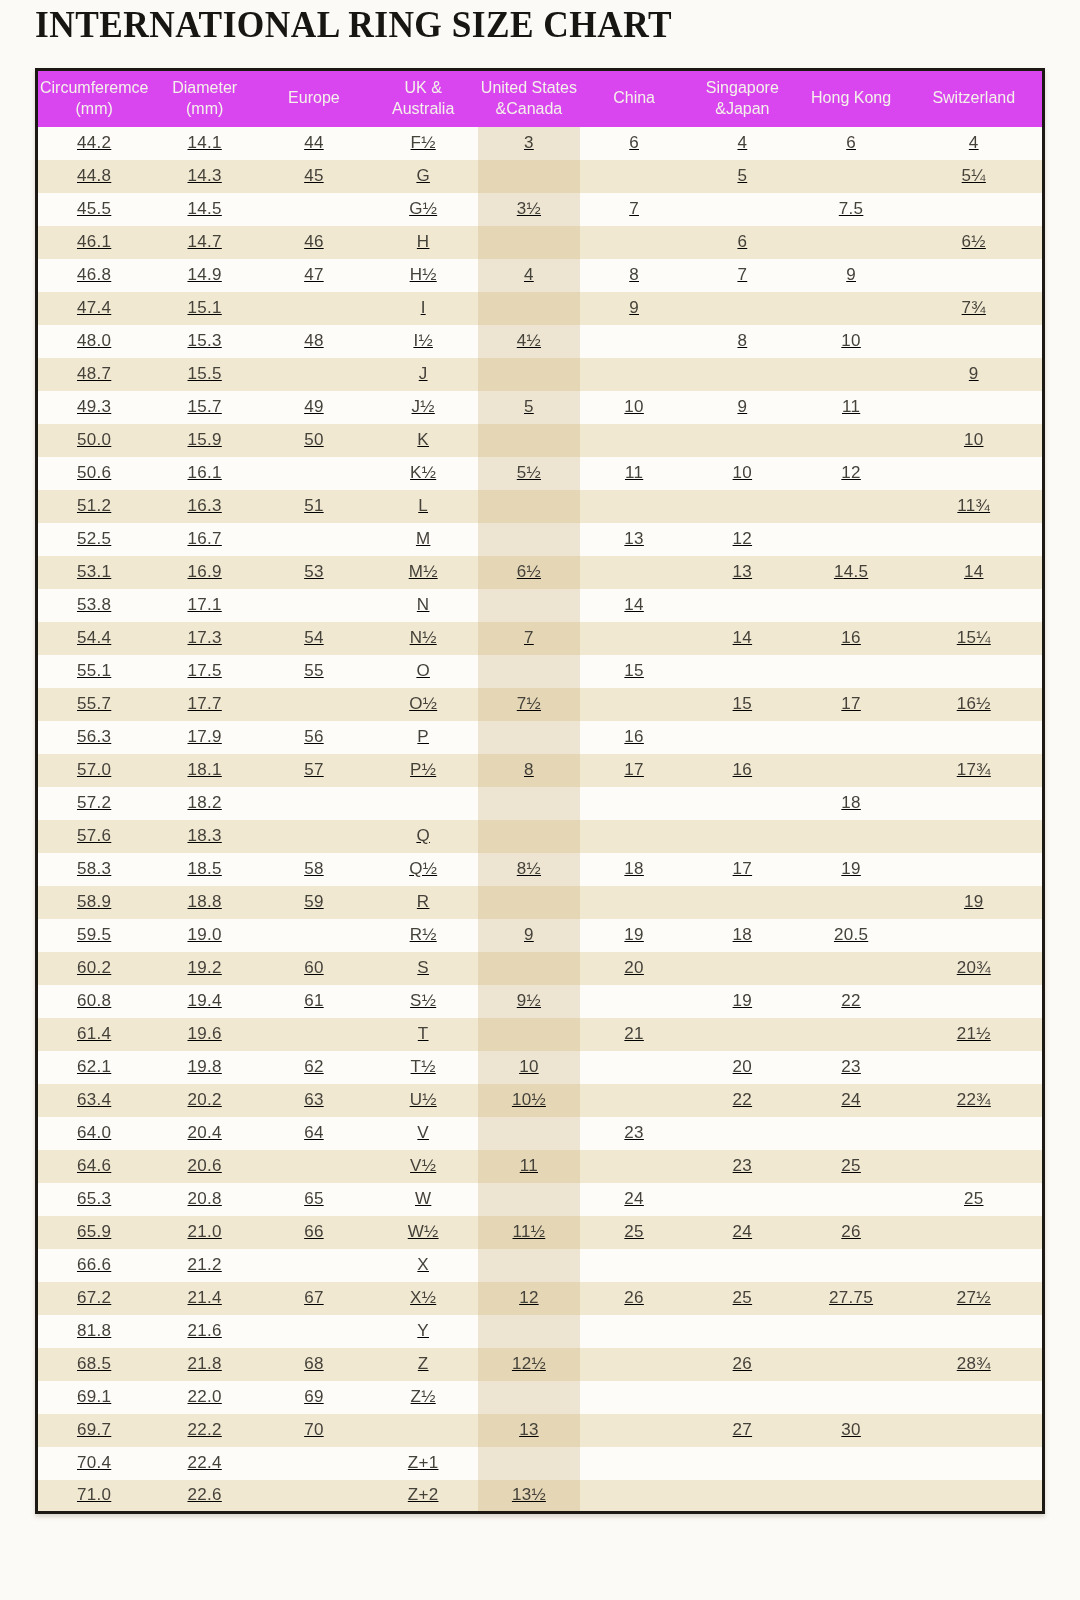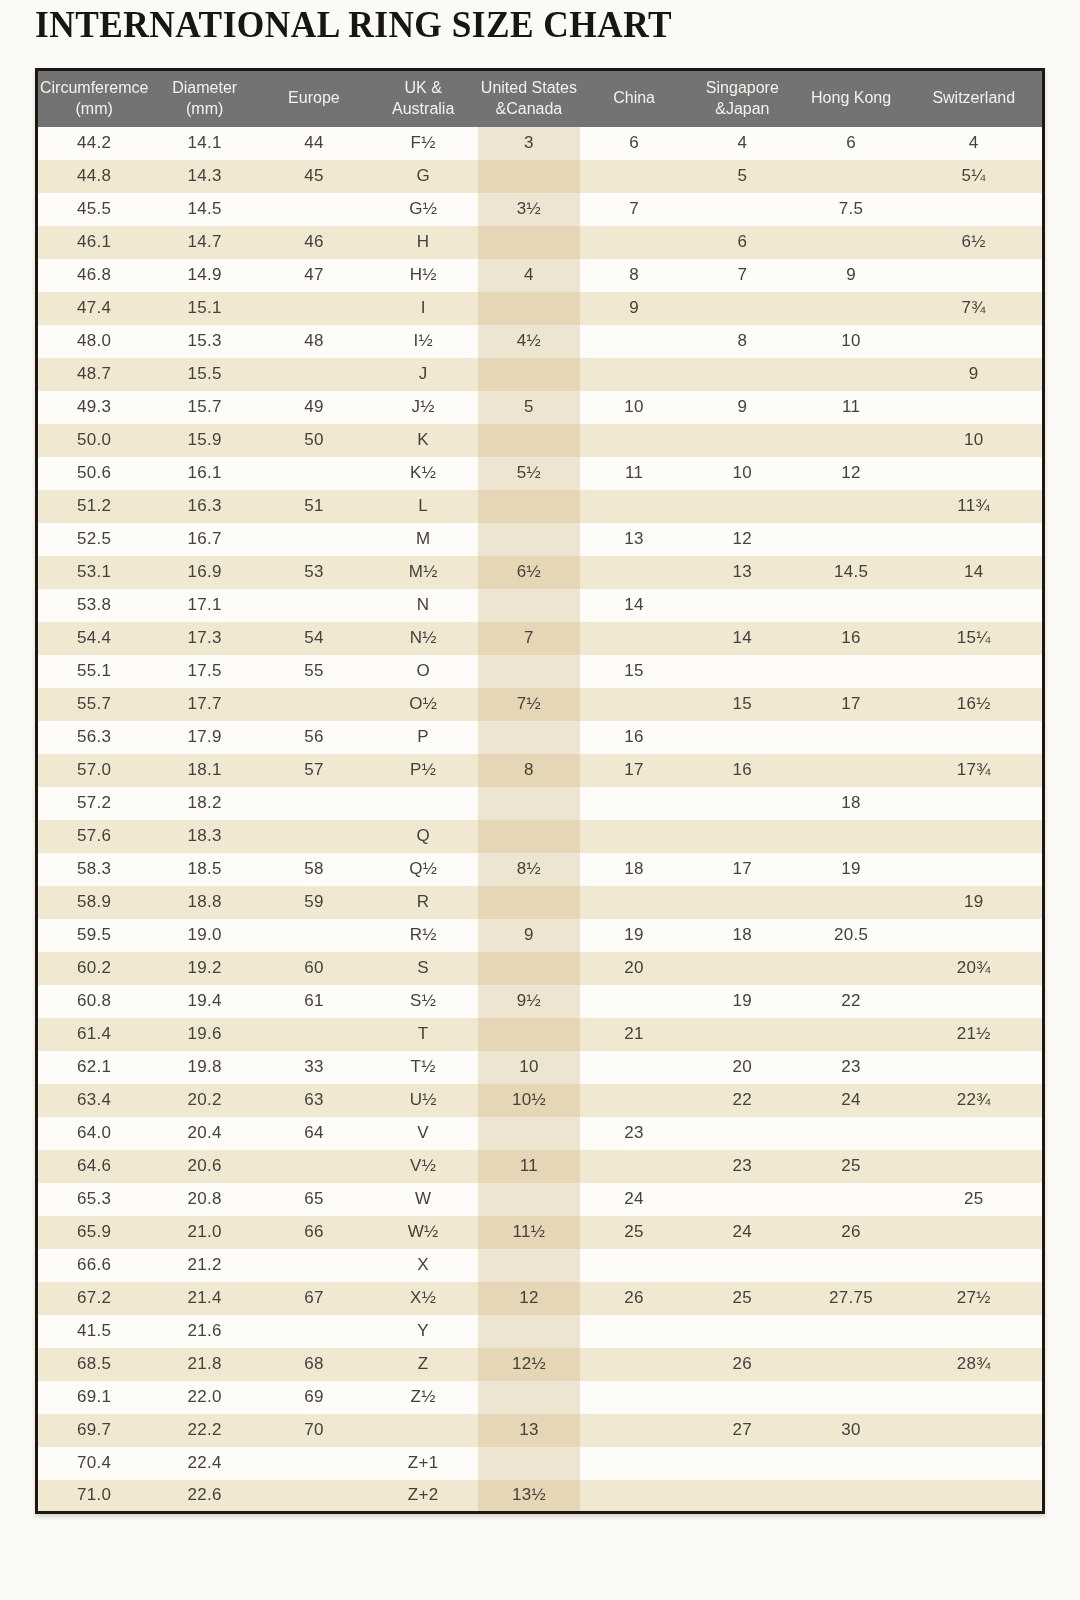--- a/index.html
+++ b/index.html
@@ -34,34 +34,35 @@
     position: absolute;
     left: 35px;
     top: 68px;
     width: 1010px;
     border-collapse: collapse;
     border: 3px solid #1c1914;
     table-layout: fixed;
     box-shadow: 0 3px 4px rgba(120,110,90,0.25);
   }
   thead tr {
-    background: #737373;
+    background: #d946ef;
     height: 57px;
   }
   thead th {
     color: #f4f1ea;
     font-weight: normal;
     font-size: 16px;
     line-height: 1.3;
     text-align: center;
     vertical-align: middle;
     padding: 0 2px;
   }
   tbody tr {
     height: 33px;
+    text-decoration: underline;
   }
   tbody tr:nth-child(odd)  { background: #fdfcf9; }
   tbody tr:nth-child(even) { background: #f1e8d2; }
   tbody td {
     text-align: center;
     vertical-align: middle;
     font-size: 17px;
     color: #45423a;
     padding: 0;
     letter-spacing: 0.3px;
@@ -407,21 +408,21 @@
           <td>T</td>
           <td></td>
           <td>21</td>
           <td></td>
           <td></td>
           <td>21½</td>
         </tr>
         <tr>
           <td>62.1</td>
           <td>19.8</td>
-          <td>33</td>
+          <td>62</td>
           <td>T½</td>
           <td>10</td>
           <td></td>
           <td>20</td>
           <td>23</td>
           <td></td>
         </tr>
         <tr>
           <td>63.4</td>
           <td>20.2</td>
@@ -493,21 +494,21 @@
           <td>21.4</td>
           <td>67</td>
           <td>X½</td>
           <td>12</td>
           <td>26</td>
           <td>25</td>
           <td>27.75</td>
           <td>27½</td>
         </tr>
         <tr>
-          <td>41.5</td>
+          <td>81.8</td>
           <td>21.6</td>
           <td></td>
           <td>Y</td>
           <td></td>
           <td></td>
           <td></td>
           <td></td>
           <td></td>
         </tr>
         <tr>

